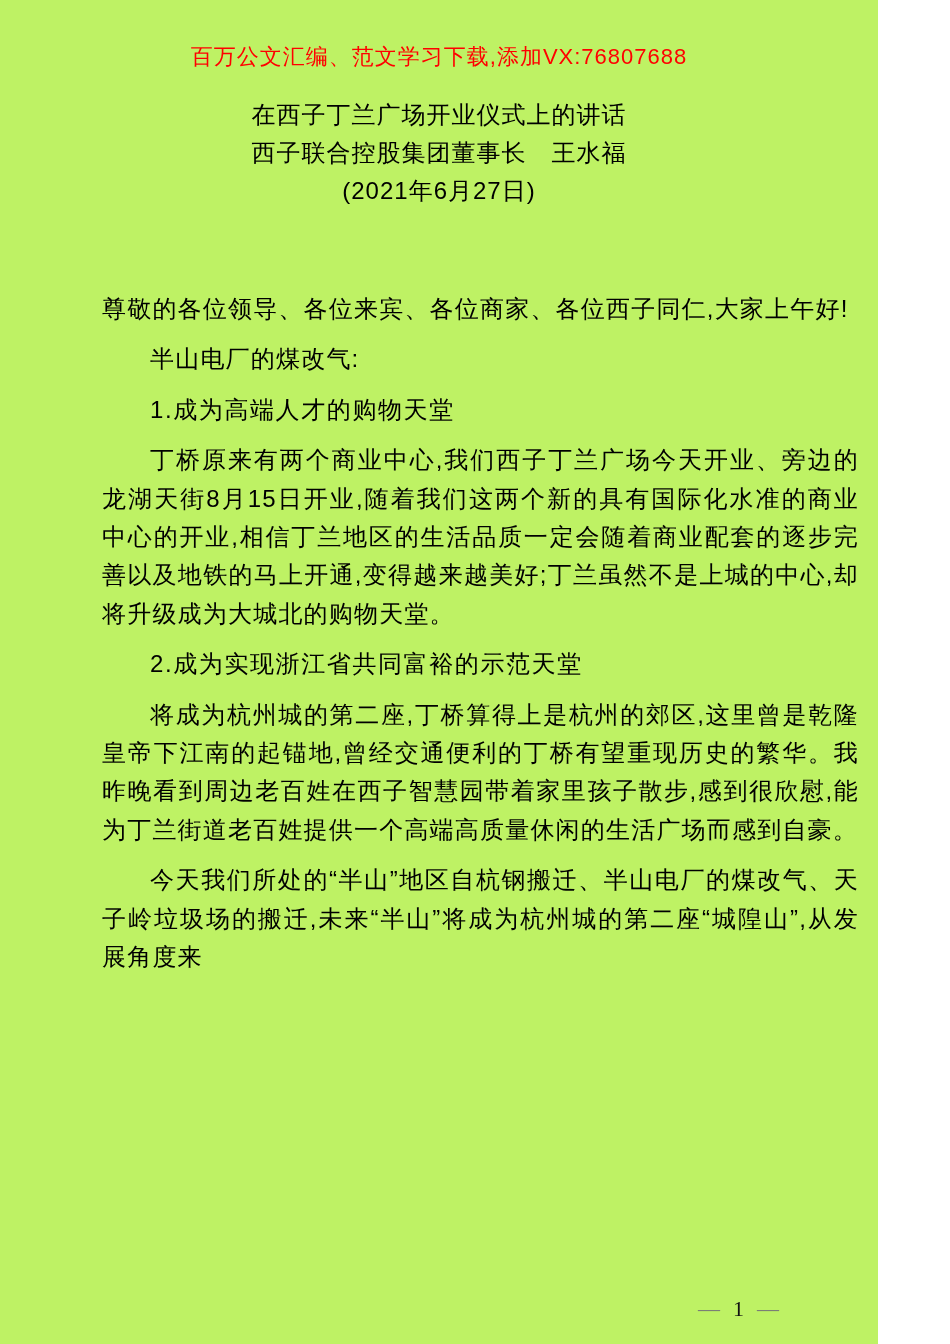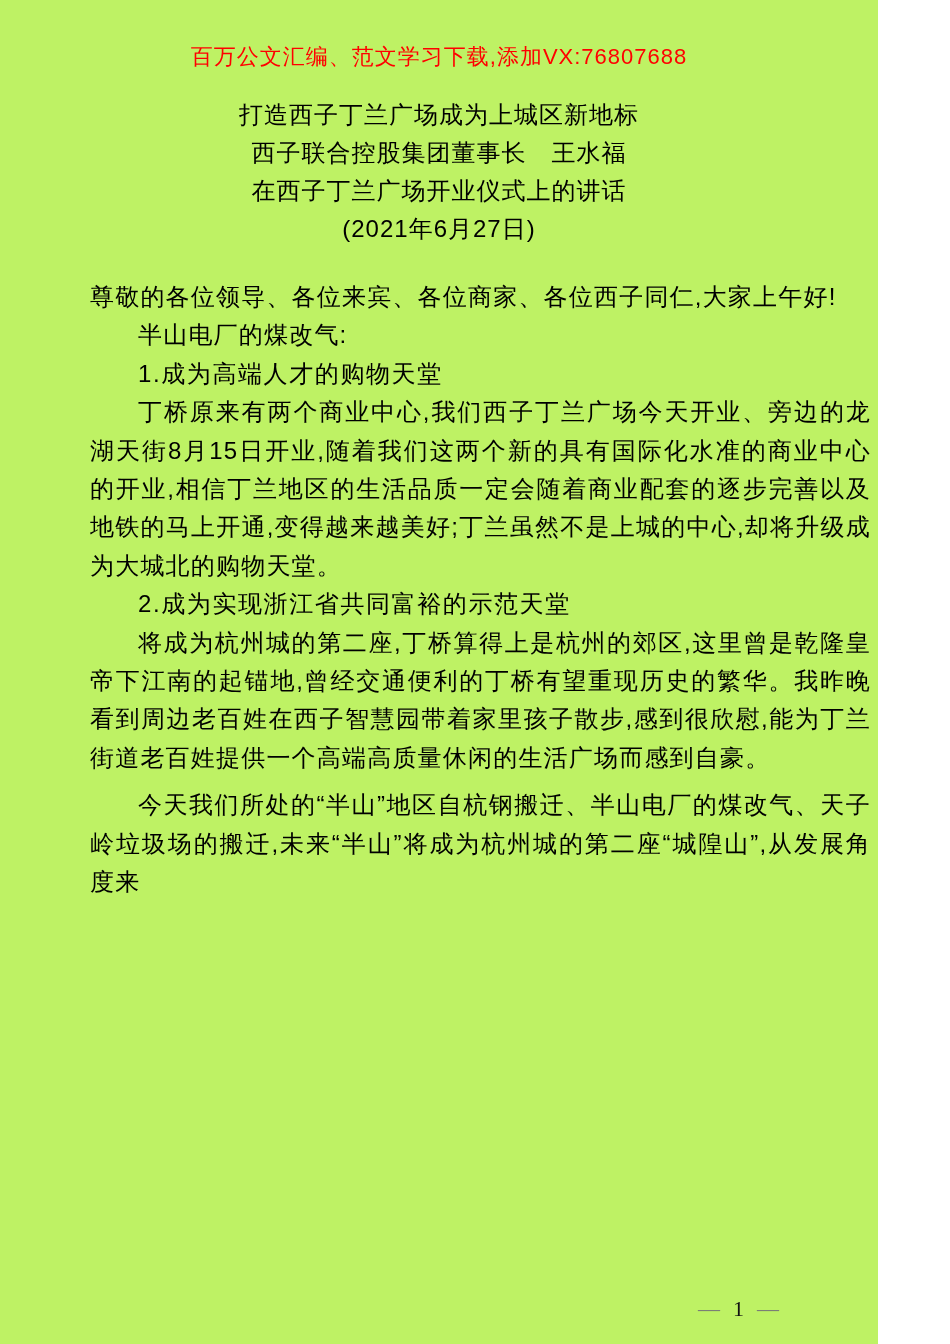--- a/index.html
+++ b/index.html
@@ -32,21 +32,21 @@
   .body-text {
     position: absolute;
     top: 278px;
     left: 90px;
     width: 781px;
     font-size: 24px;
     line-height: 38.4px;
     letter-spacing: 1.2px;
     text-align: justify;
   }
-  .para { margin: 0; }
+  .para { margin: 12px; }
   .para.indent { text-indent: 2em; }
   .para.bold { font-weight: normal; letter-spacing: 1.6px; }
   .para.gap-before { margin-top: 9px; }
   .page-num {
     position: absolute;
     bottom: 22px;
     right: 98px;
     font-family: "Liberation Serif", serif;
     font-size: 22px;
     letter-spacing: 1px;
@@ -56,23 +56,22 @@
   .page-num .num { color: #111111; padding: 0 12px; }
 </style>
 </head>
 <body>
 
 <div class="page">
 
   <div class="notice">百万公文汇编、范文学习下载,添加VX:76807688</div>
 
   <div class="title-block">
-    <div>打造西子丁兰广场成为上城区新地标</div>
+    <div>在西子丁兰广场开业仪式上的讲话</div>
     <div>西子联合控股集团董事长　王水福</div>
-    <div>在西子丁兰广场开业仪式上的讲话</div>
     <div>(2021年6月27日)</div>
   </div>
 
   <div class="body-text">
       <div class="para">尊敬的各位领导、各位来宾、各位商家、各位西子同仁,大家上午好!</div>
       <div class="para indent">半山电厂的煤改气:</div>
       <div class="para indent bold">1.成为高端人才的购物天堂</div>
       <div class="para indent">丁桥原来有两个商业中心,我们西子丁兰广场今天开业、旁边的龙湖天街8月15日开业,随着我们这两个新的具有国际化水准的商业中心的开业,相信丁兰地区的生活品质一定会随着商业配套的逐步完善以及地铁的马上开通,变得越来越美好;丁兰虽然不是上城的中心,却将升级成为大城北的购物天堂。</div>
       <div class="para indent bold">2.成为实现浙江省共同富裕的示范天堂</div>
       <div class="para indent">将成为杭州城的第二座,丁桥算得上是杭州的郊区,这里曾是乾隆皇帝下江南的起锚地,曾经交通便利的丁桥有望重现历史的繁华。我昨晚看到周边老百姓在西子智慧园带着家里孩子散步,感到很欣慰,能为丁兰街道老百姓提供一个高端高质量休闲的生活广场而感到自豪。</div>

